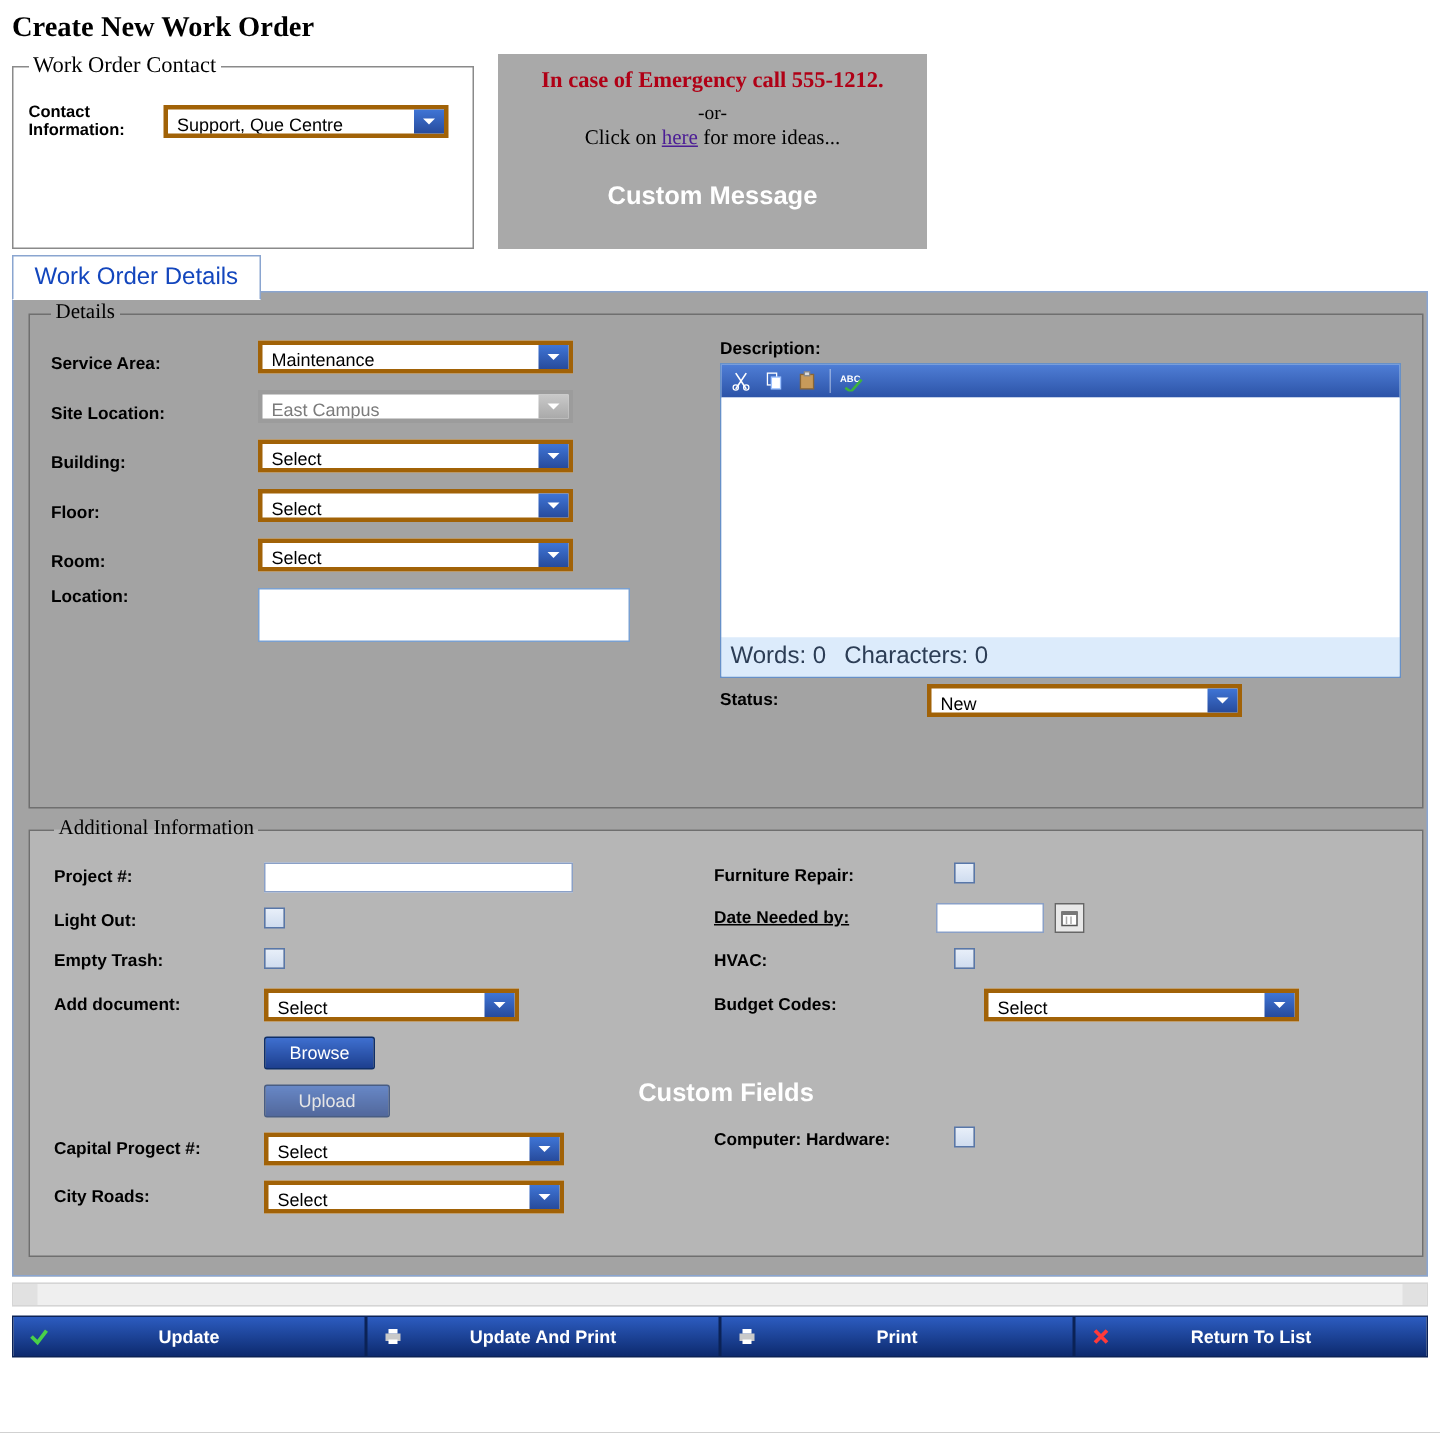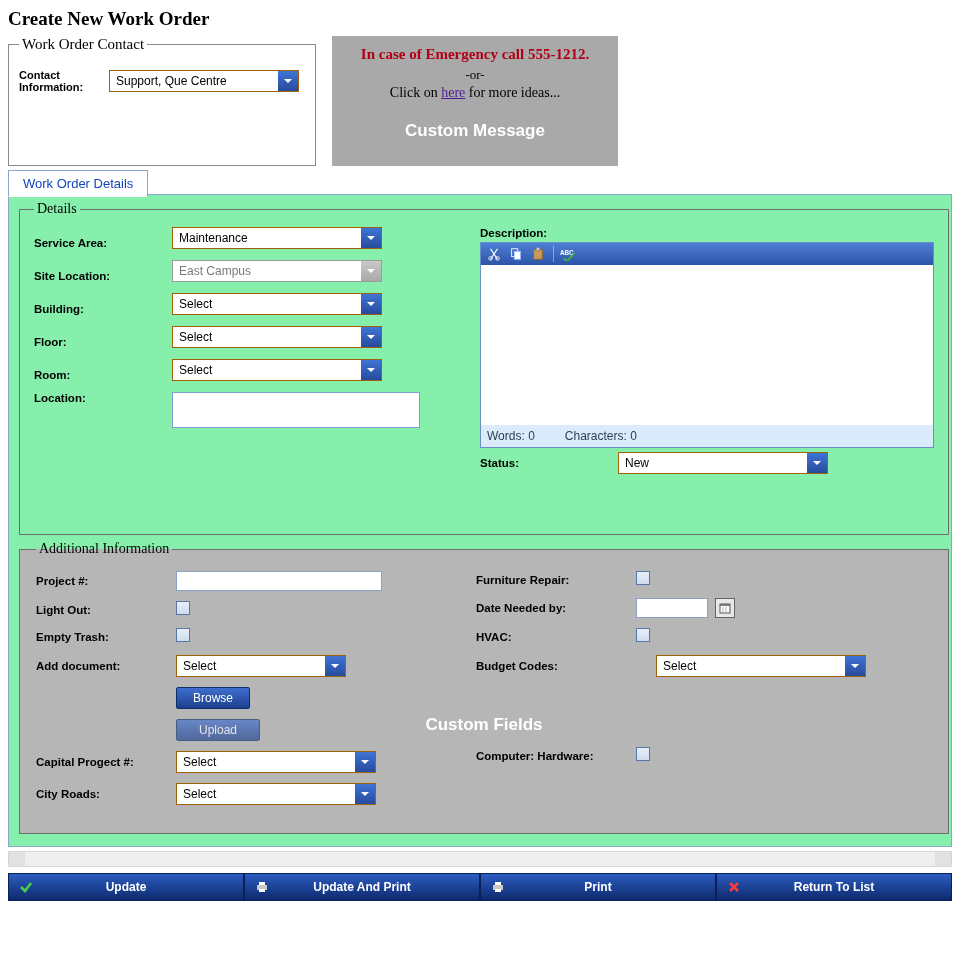--- a/index.html
+++ b/index.html
@@ -28,21 +28,21 @@
   fieldset > legend {
     font-family: Georgia, serif;
     font-size: 15px;
     padding: 0 3px;
   }
   .small-legend { font-size: 14px; }
   .contact-row { display: flex; align-items: center; margin-top: 10px; gap:10px;}
   .lbl-bold { font-weight: bold; font-size: 11px; }
   .combo {
     display: flex;
-    border: 1px solid #a16207;
+    border: 3px solid #a16207;
     height: 22px;
     background: #fff;
     align-items: stretch;
   }
   .combo-value {
     flex: 1;
     padding: 3px 6px;
     font-size: 12px;
     white-space: nowrap;
     overflow: hidden;
@@ -72,26 +72,26 @@
 
   .tab-wrap { margin-top: 28px; position: relative;}
   .tab {
     position: absolute;
     top: -24px; left: 0;
     border: 1px solid #8aa5d0;
     border-bottom: 1px solid #fff;
     background:#fff;
     padding: 5px 14px 5px 14px;
     color:#1346bd;
-    font-size: 13px;
+    font-size: 16px;
     z-index: 2;
   }
   .tab-body {
     border:1px solid #8aa5d0;
-    background:#86efac;
+    background:#a3a3a3;
     padding: 4px 0 10px 8px;
     position:relative;
   }
   fieldset.details-box {
     border:1px solid #6f6f6f;
     margin: 2px;
     padding: 10px 14px 60px 14px;
   }
   .cols { display:flex; gap: 16px; }
   .col-left { width: 430px; }
@@ -118,23 +118,23 @@
   }
   .editor-tool {
     width:18px;height:16px;display:flex;align-items:center;justify-content:center;
   }
   .editor-sep { width:1px; height:16px; background: rgba(255,255,255,.4); margin:0 2px;}
   .editor-area {
     background:#fff; height:160px; margin:0;
   }
   .editor-status {
     background:#dcebfb;
-    font-size:12px; color:#2c3d55;
+    font-size:16px; color:#2c3d55;
     padding:4px 6px;
-    display:flex; gap:30px;
+    display:flex; gap:12px;
   }
   .status-row { display:flex; align-items:center; margin-top:4px;}
   .status-row > label { width:138px; font-weight:bold; font-size:11.5px;}
   .status-row .combo { width:210px; }
 
   fieldset.additional-box {
     border:1px solid #6f6f6f;
     background:#b6b6b6;
     margin:6px 2px 2px 2px;
     padding: 14px 16px 18px 16px;
@@ -435,21 +435,21 @@
             </div>
           </div>
         </div>
 
         <div class="ad-right">
           <div class="ad-row">
             <div class="row-label" style="width:160px;">Furniture Repair:</div>
             <div class="row-field"><span class="checkbox"></span></div>
           </div>
           <div class="ad-row">
-            <div class="row-label" style="width:160px;">Date Needed by:</div>
+            <div class="row-label" style="width:148px;text-decoration:underline;">Date Needed by:</div>
             <div class="row-field">
               <span class="txt-xs" style="display:inline-block;vertical-align:top;"></span>
               <span class="cal-btn">
                   <svg width="12" height="12" viewBox="0 0 12 12">
                     <rect x="1" y="2" width="10" height="9" fill="#fff" stroke="#555"></rect>
                     <rect x="1" y="2" width="10" height="2" fill="#777"></rect>
                     <line x1="4" y1="5" x2="4" y2="10" stroke="#aaa"></line>
                     <line x1="7" y1="5" x2="7" y2="10" stroke="#aaa"></line>
                   </svg>
                 </span>

